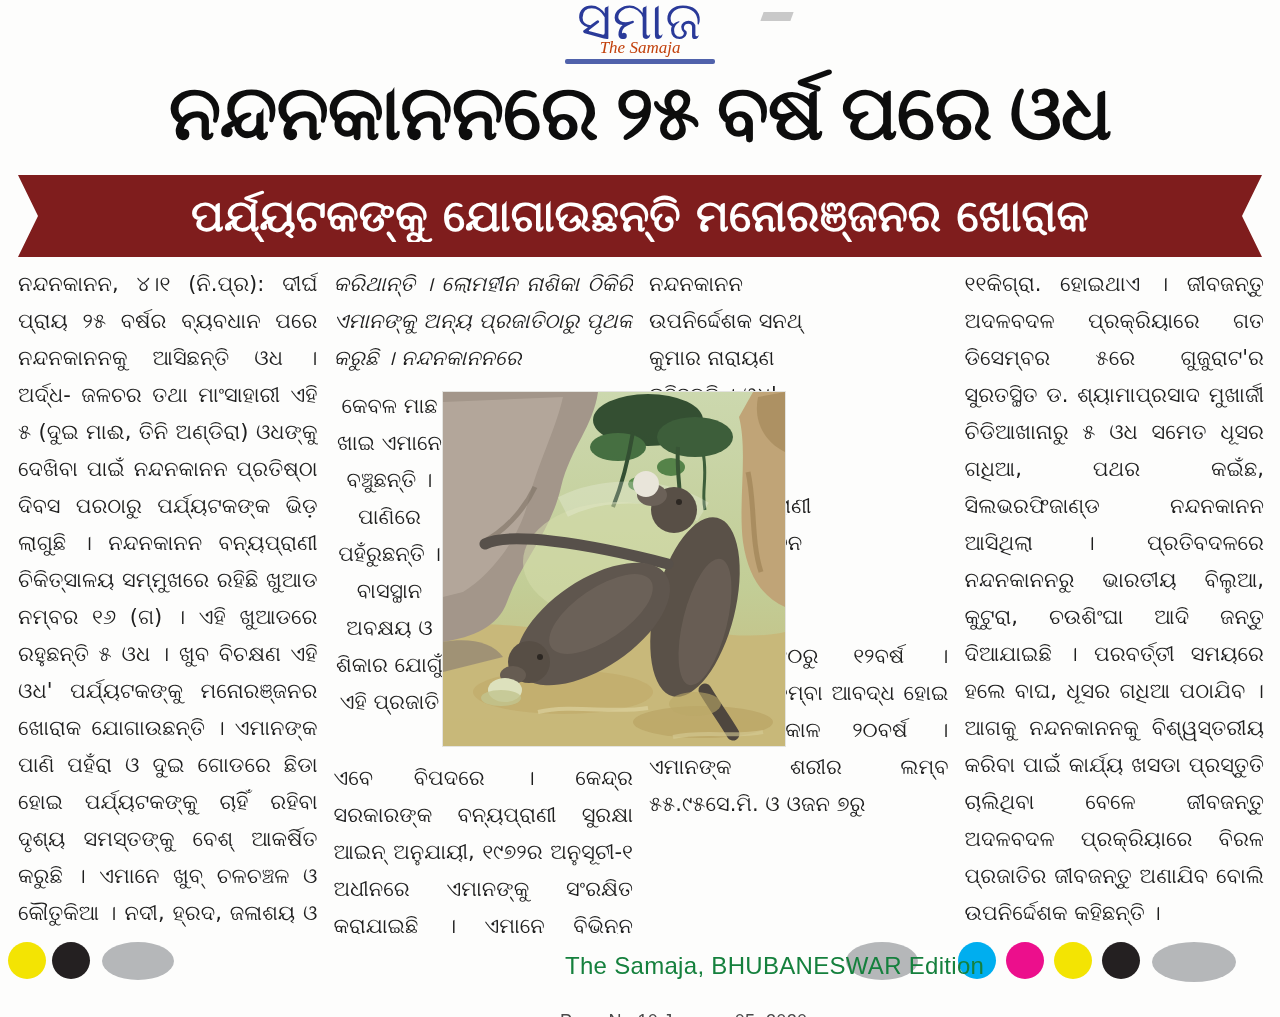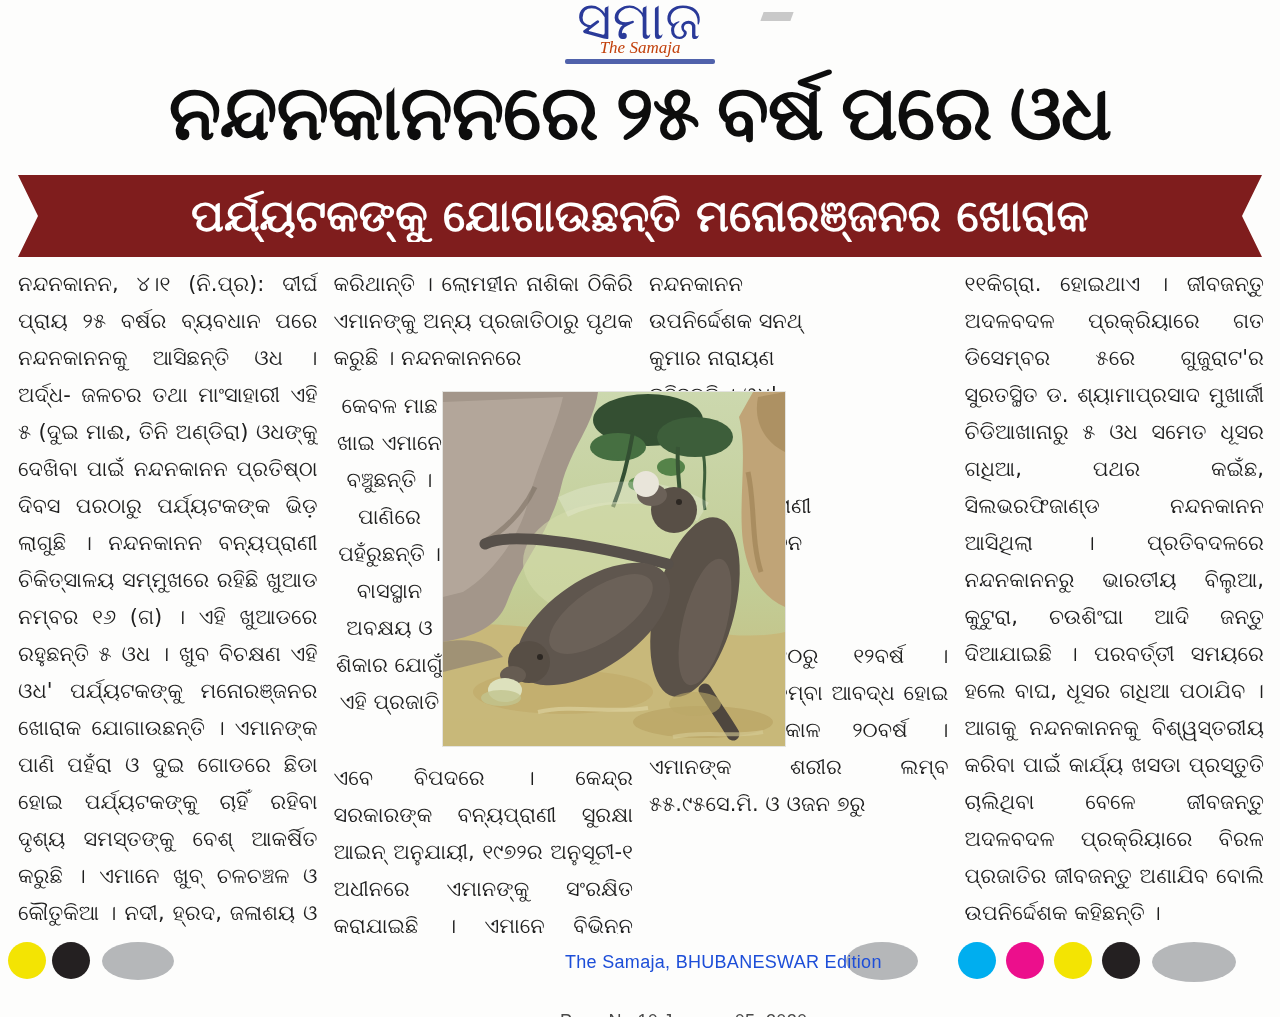--- a/index.html
+++ b/index.html
@@ -25,28 +25,28 @@
   .ribbon-text{font-family:"DejaVu Sans",sans-serif;font-weight:700;font-size:44px;color:#ffffff;
     white-space:nowrap;overflow:hidden;max-width:1180px;}
 
   
   .bodygrid{position:absolute;top:266px;left:18px;right:16px;height:668px;display:flex;gap:16px;}
   .col{flex:1 1 0;overflow:hidden;font-family:"DejaVu Sans",sans-serif;font-size:21px;
     line-height:37px;color:#1e1e1e;text-align:justify;}
   .col p{margin:0 0 0 0;}
   .side-left{width:112px;min-height:372px;text-align:center;}
   .side-right{width:172px;min-height:372px;margin-left:auto;text-align:left;}
-  .topblock{min-height:122px;}
+  .topblock{min-height:122px;font-style:italic;}
 
   
   .photo{position:absolute;left:443px;top:392px;width:342px;height:354px;background:#cdd6ac;
     box-shadow:0 0 0 1px #e4e4e0;overflow:hidden;}
 
   
-  .footer-line{position:absolute;left:565px;top:952px;font-size:18px;color:#1d4ed8;letter-spacing:.3px;}
+  .footer-line{position:absolute;left:565px;top:952px;font-size:24px;color:#15803d;letter-spacing:.3px;}
   .footer-clip{position:absolute;left:560px;top:1011px;font-size:18px;color:#4a4a4a;letter-spacing:.3px;}
 
   
   .mark{position:absolute;top:942px;}
   .mark.circle{width:38px;height:37px;border-radius:50%;}
   .mark.ellipse{width:72px;height:38px;border-radius:50%;}
   .mark.ellipse.wide{width:84px;height:40px;}
 </style>
 </head>
 <body>

